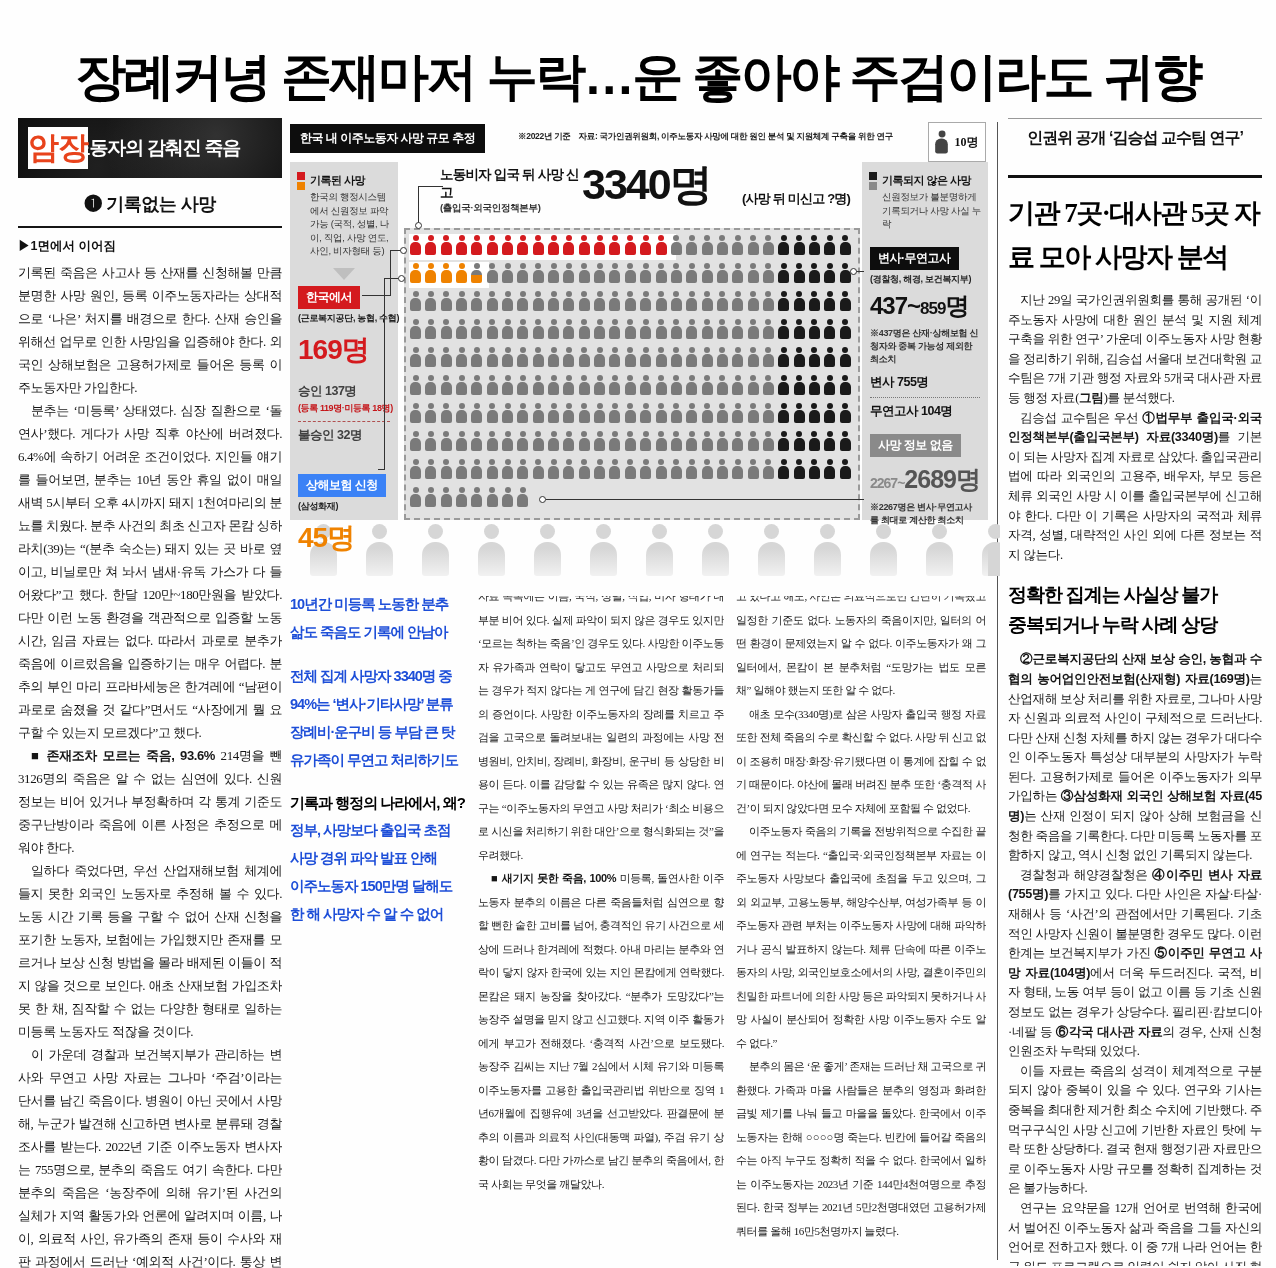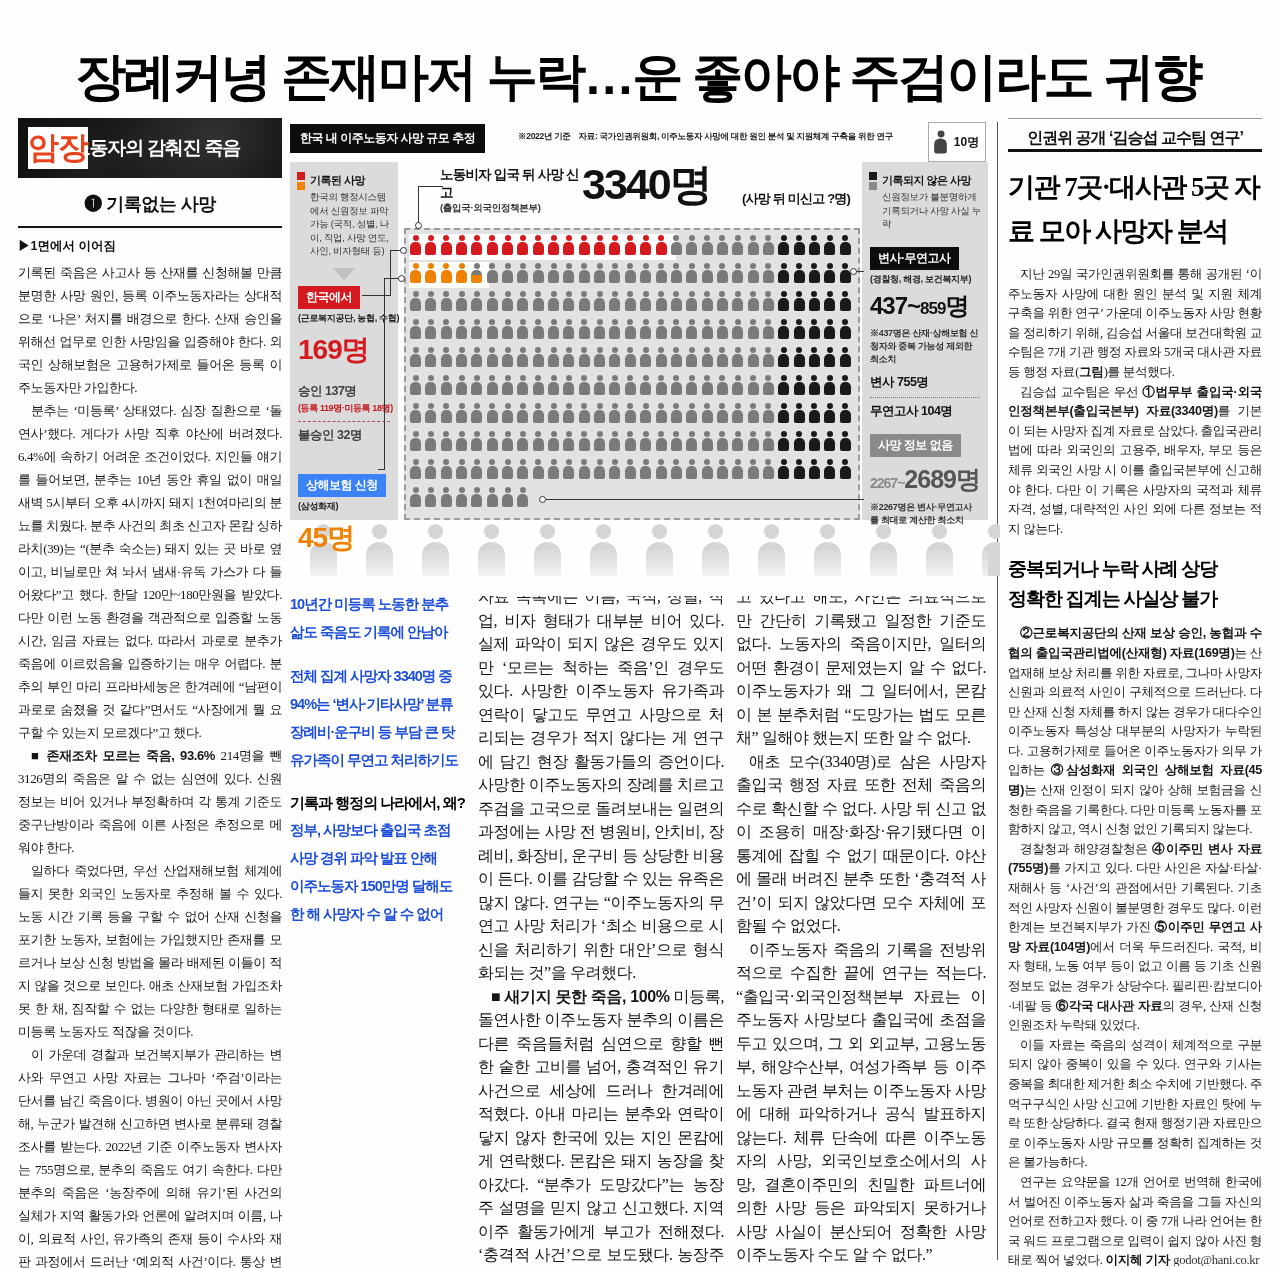--- a/index.html
+++ b/index.html
@@ -25,21 +25,21 @@
   .news-body p.para.ni{text-indent:0;}
   .seg-bold{font-family:"Liberation Sans",sans-serif;font-weight:700;}
   
   #infographic{position:absolute;left:290px;top:118px;width:698px;height:478px;}
   .ig-title{position:absolute;left:0;top:6px;background:#0d0d0d;color:#fff;
             font-size:12px;font-weight:800;padding:6px 10px;letter-spacing:-0.5px;}
   .ig-note{position:absolute;left:228px;top:13px;font-size:8.5px;font-weight:700;color:#222;
            white-space:nowrap;letter-spacing:-0.3px;}
   .ig-note .basis{margin-right:8px;}
   .unit-box{position:absolute;right:2px;top:4px;width:56px;height:38px;background:#fff;border:1px solid #aaa;
-            display:flex;align-items:center;justify-content:center;gap:8px;}
+            display:flex;align-items:center;justify-content:center;gap:8px;font-family:Liberation Serif, serif;}
   .unit-box .lbl{font-size:12px;font-weight:700;}
   
   .picon{position:relative;display:inline-block;width:11px;height:20px;flex:0 0 11px;}
   .picon::before{content:"";position:absolute;left:50%;top:0;width:6px;height:6px;margin-left:-3px;border-radius:50%;background:var(--c,#7a7a7a);}
   .picon::after{content:"";position:absolute;left:0;top:7px;width:11px;height:13px;border-radius:5px 5px 2px 2px;background:var(--c,#7a7a7a);}
   .picon.red{--c:#d41a1e;} .picon.orange{--c:#ef8200;} .picon.black{--c:#1a1a1a;} .picon.gray{--c:#7a7a7a;}
   .picon.half::before{background:#7a7a7a;}
   .picon.half::after{background:linear-gradient(#7a7a7a 0 35%, #ef8200 35% 100%);}
   .unit-box .picon{--c:#444;transform:scale(1.15);}
   
@@ -96,28 +96,28 @@
   #ghost-fade{position:absolute;left:0;top:430px;width:698px;height:48px;z-index:2;
               background:linear-gradient(rgba(254,254,254,0), rgba(254,254,254,1) 85%);}
   
   #colA{position:absolute;left:290px;top:590px;width:178px;}
   .a-line{font-size:14.5px;line-height:28px;font-weight:600;color:#1d4ed8;letter-spacing:-1px;}
   .a-gap{height:16px;}
   .a-subhead{font-size:15px;font-weight:800;color:#000;letter-spacing:-1px;margin:4px 0 3px;}
   .midcol{position:absolute;top:585px;height:683px;overflow:hidden;}
   #colB{left:478px;width:246px;}
   #colC{left:736px;width:250px;}
-  .midcol p.para{margin:0;font-family:"Liberation Serif",serif;font-size:16px;line-height:23.5px;
+  .midcol p.para{margin:0;font-family:"Liberation Serif",serif;font-size:11px;line-height:23.5px;
                  letter-spacing:-0.4px;text-align:justify;color:#161616;text-indent:13px;}
   .midcol p.para.ni{text-indent:0;}
   
   #divider-v{position:absolute;left:997px;top:122px;width:1px;height:1138px;background:#555;}
   #right-col{position:absolute;left:1008px;top:118px;width:254px;height:1148px;overflow:hidden;}
   .kicker{border-top:1px solid #999;border-bottom:3px solid #111;text-align:center;
-          font-size:16px;font-weight:800;letter-spacing:-1px;padding:9px 0 0;}
+          font-size:16px;font-weight:800;letter-spacing:-1px;padding:9px 0 26px;}
   .r-headline{font-family:"Liberation Serif",serif;font-size:27px;font-weight:800;line-height:44px;
               letter-spacing:-1.5px;margin:13px 0 12px;color:#000;}
   .r-body p.para{margin:0;font-family:"Liberation Serif",serif;font-size:12.6px;line-height:19.6px;
                  letter-spacing:-0.3px;text-align:justify;color:#161616;text-indent:12px;}
   .r-subhead{font-family:"Liberation Serif",serif;font-size:19px;font-weight:800;line-height:30px;
              letter-spacing:-1px;margin:15px 0 10px;color:#000;}
   .email{color:#333;}
 </style>
 </head>
 <body>
@@ -571,24 +571,24 @@
   <div id="divider-v"></div>
 
   <div id="right-col">
     <div class="kicker">인권위 공개 ‘김승섭 교수팀 연구’</div>
     <div class="r-headline">기관 7곳·대사관 5곳 자료 모아 사망자 분석</div>
     <div class="r-body">
         <p class="para"><span>지난 29일 국가인권위원회를 통해 공개된 ‘이주노동자 사망에 대한 원인 분석 및 지원 체계 구축을 위한 연구’ 가운데 이주노동자 사망 현황을 정리하기 위해, 김승섭 서울대 보건대학원 교수팀은 7개 기관 행정 자료와 5개국 대사관 자료 등 행정 자료(</span><span class="seg-bold">그림</span><span>)를 분석했다.</span></p>
         <p class="para"><span>김승섭 교수팀은 우선 </span><span class="seg-bold">①법무부 출입국·외국인정책본부(출입국본부) 자료(3340명)</span><span>를 기본이 되는 사망자 집계 자료로 삼았다. 출입국관리법에 따라 외국인의 고용주, 배우자, 부모 등은 체류 외국인 사망 시 이를 출입국본부에 신고해야 한다. 다만 이 기록은 사망자의 국적과 체류 자격, 성별, 대략적인 사인 외에 다른 정보는 적지 않는다.</span></p>
       </div>
     <div class="r-subhead">
+      <div>정확한 집계는 사실상 불가</div>
       <div>중복되거나 누락 사례 상당</div>
-      <div>정확한 집계는 사실상 불가</div>
     </div>
     <div class="r-body">
-        <p class="para"><span class="seg-bold">②근로복지공단의 산재 보상 승인, 농협과 수협의 출입국관리법에(산재형) 자료(169명)</span><span>는 산업재해 보상 처리를 위한 자료로, 그나마 사망자 신원과 의료적 사인이 구체적으로 드러난다. 다만 산재 신청 자체를 하지 않는 경우가 대다수인 이주노동자 특성상 대부분의 사망자가 누락된다. 고용허가제로 들어온 이주노동자가 의무 가입하는 </span><span class="seg-bold">③삼성화재 외국인 상해보험 자료(45명)</span><span>는 산재 인정이 되지 않아 상해 보험금을 신청한 죽음을 기록한다. 다만 미등록 노동자를 포함하지 않고, 역시 신청 없인 기록되지 않는다.</span></p>
+        <p class="para"><span class="seg-bold">②근로복지공단의 산재 보상 승인, 농협과 수협의 농어업인안전보험(산재형) 자료(169명)</span><span>는 산업재해 보상 처리를 위한 자료로, 그나마 사망자 신원과 의료적 사인이 구체적으로 드러난다. 다만 산재 신청 자체를 하지 않는 경우가 대다수인 이주노동자 특성상 대부분의 사망자가 누락된다. 고용허가제로 들어온 이주노동자가 의무 가입하는 </span><span class="seg-bold">③삼성화재 외국인 상해보험 자료(45명)</span><span>는 산재 인정이 되지 않아 상해 보험금을 신청한 죽음을 기록한다. 다만 미등록 노동자를 포함하지 않고, 역시 신청 없인 기록되지 않는다.</span></p>
         <p class="para"><span>경찰청과 해양경찰청은 </span><span class="seg-bold">④이주민 변사 자료(755명)</span><span>를 가지고 있다. 다만 사인은 자살·타살·재해사 등 ‘사건’의 관점에서만 기록된다. 기초적인 사망자 신원이 불분명한 경우도 많다. 이런 한계는 보건복지부가 가진 </span><span class="seg-bold">⑤이주민 무연고 사망 자료(104명)</span><span>에서 더욱 두드러진다. 국적, 비자 형태, 노동 여부 등이 없고 이름 등 기초 신원 정보도 없는 경우가 상당수다. 필리핀·캄보디아·네팔 등 </span><span class="seg-bold">⑥각국 대사관 자료</span><span>의 경우, 산재 신청 인원조차 누락돼 있었다.</span></p>
         <p class="para"><span>이들 자료는 죽음의 성격이 체계적으로 구분되지 않아 중복이 있을 수 있다. 연구와 기사는 중복을 최대한 제거한 최소 수치에 기반했다. 주먹구구식인 사망 신고에 기반한 자료인 탓에 누락 또한 상당하다. 결국 현재 행정기관 자료만으로 이주노동자 사망 규모를 정확히 집계하는 것은 불가능하다.</span></p>
         <p class="para"><span>연구는 요약문을 12개 언어로 번역해 한국에서 벌어진 이주노동자 삶과 죽음을 그들 자신의 언어로 전하고자 했다. 이 중 7개 나라 언어는 한국 워드 프로그램으로 입력이 쉽지 않아 사진 형태로 찍어 넣었다.  </span><span class="seg-bold">이지혜 기자 </span><span class="email">godot@hani.co.kr</span></p>
       </div>
   </div>
 
 </div>
 
 </body></html>

